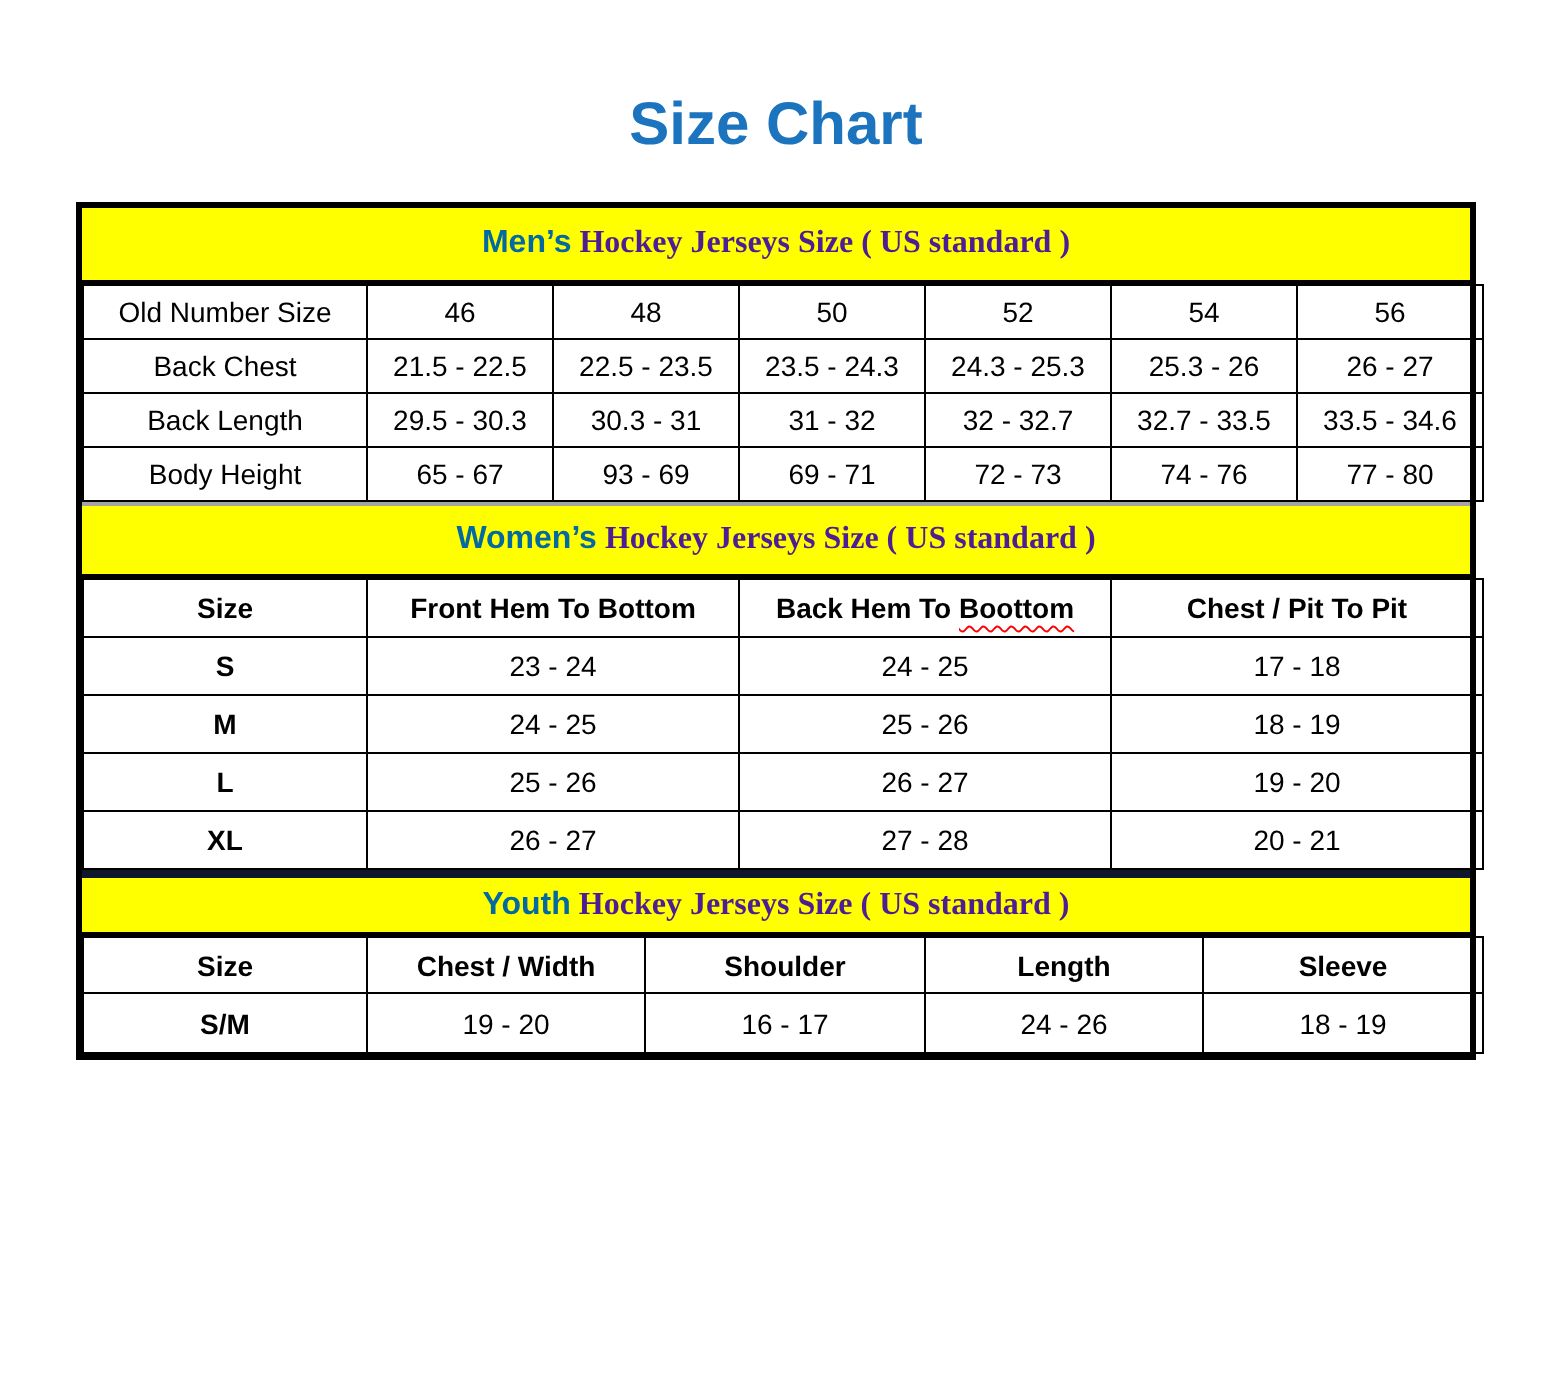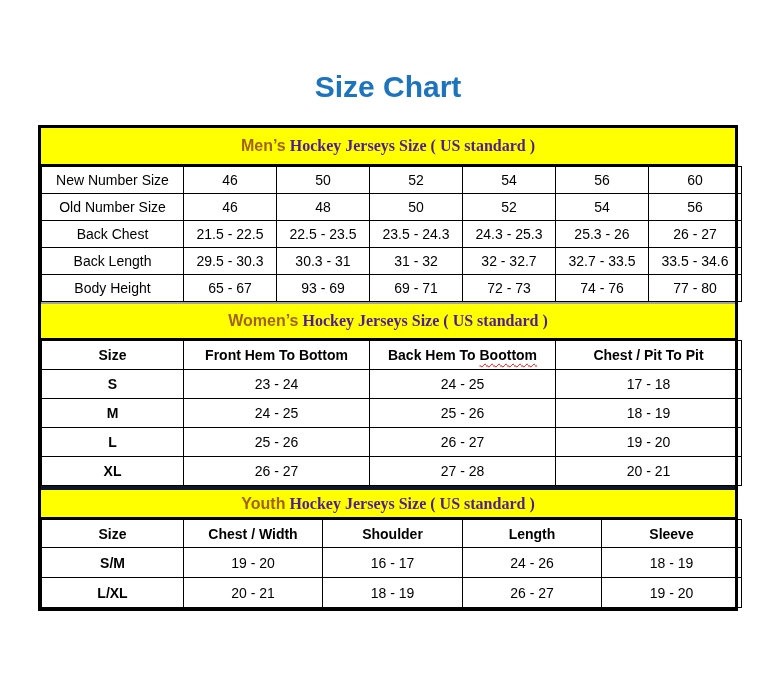--- a/index.html
+++ b/index.html
@@ -9,21 +9,21 @@
   }
   body {
     width: 776px;
     height: 692px;
     font-family: "Liberation Sans", sans-serif;
     color: #000000;
     overflow: hidden;
   }
   .page-title {
     margin: 0;
-    padding-top: 68px;
+    padding-top: 44px;
     text-align: center;
     color: #1b74bd;
     font-size: 30px;
     font-weight: bold;
     letter-spacing: 0px;
     line-height: 38px;
   }
   .size-chart {
     width: 700px;
     margin: 19px auto 0 auto;
@@ -36,21 +36,21 @@
     font-weight: bold;
     font-size: 16px;
     display: flex;
     align-items: center;
     justify-content: center;
     border-bottom: 2px solid #000000;
   }
   .band-men   { height: 36px; }
   .band-women { height: 34px; border-top: 2px solid #a3a3a3; }
   .band-youth { height: 27px; border-top: 4px solid #0f172a; }
-  .band .hl { color: #a16207; }
+  .band .hl { color: #0369a1; }
   .band .rest { color: #4c1d95; white-space: pre; font-family: Liberation Serif, serif; }
   table {
     width: 100%;
     border-collapse: collapse;
     table-layout: fixed;
   }
   th, td {
     border: 1px solid #000000;
     text-align: center;
     vertical-align: middle;
@@ -93,29 +93,20 @@
       <col style="width:142px">
         <col style="width:93px">
         <col style="width:93px">
         <col style="width:93px">
         <col style="width:93px">
         <col style="width:93px">
         <col style="width:93px">
     </colgroup>
     <tbody>
       <tr>
-        <td>New Number Size</td>
-        <td>46</td>
-        <td>50</td>
-        <td>52</td>
-        <td>54</td>
-        <td>56</td>
-        <td>60</td>
-      </tr>
-      <tr>
         <td>Old Number Size</td>
         <td>46</td>
         <td>48</td>
         <td>50</td>
         <td>52</td>
         <td>54</td>
         <td>56</td>
       </tr>
       <tr>
         <td>Back Chest</td>
@@ -212,23 +203,16 @@
         <th>Length</th>
         <th>Sleeve</th>
       </tr>
       <tr>
         <td>S/M</td>
         <td>19 - 20</td>
         <td>16 - 17</td>
         <td>24 - 26</td>
         <td>18 - 19</td>
       </tr>
-      <tr>
-        <td>L/XL</td>
-        <td>20 - 21</td>
-        <td>18 - 19</td>
-        <td>26 - 27</td>
-        <td>19 - 20</td>
-      </tr>
     </tbody>
   </table>
 
 </div>
 
 </body></html>

